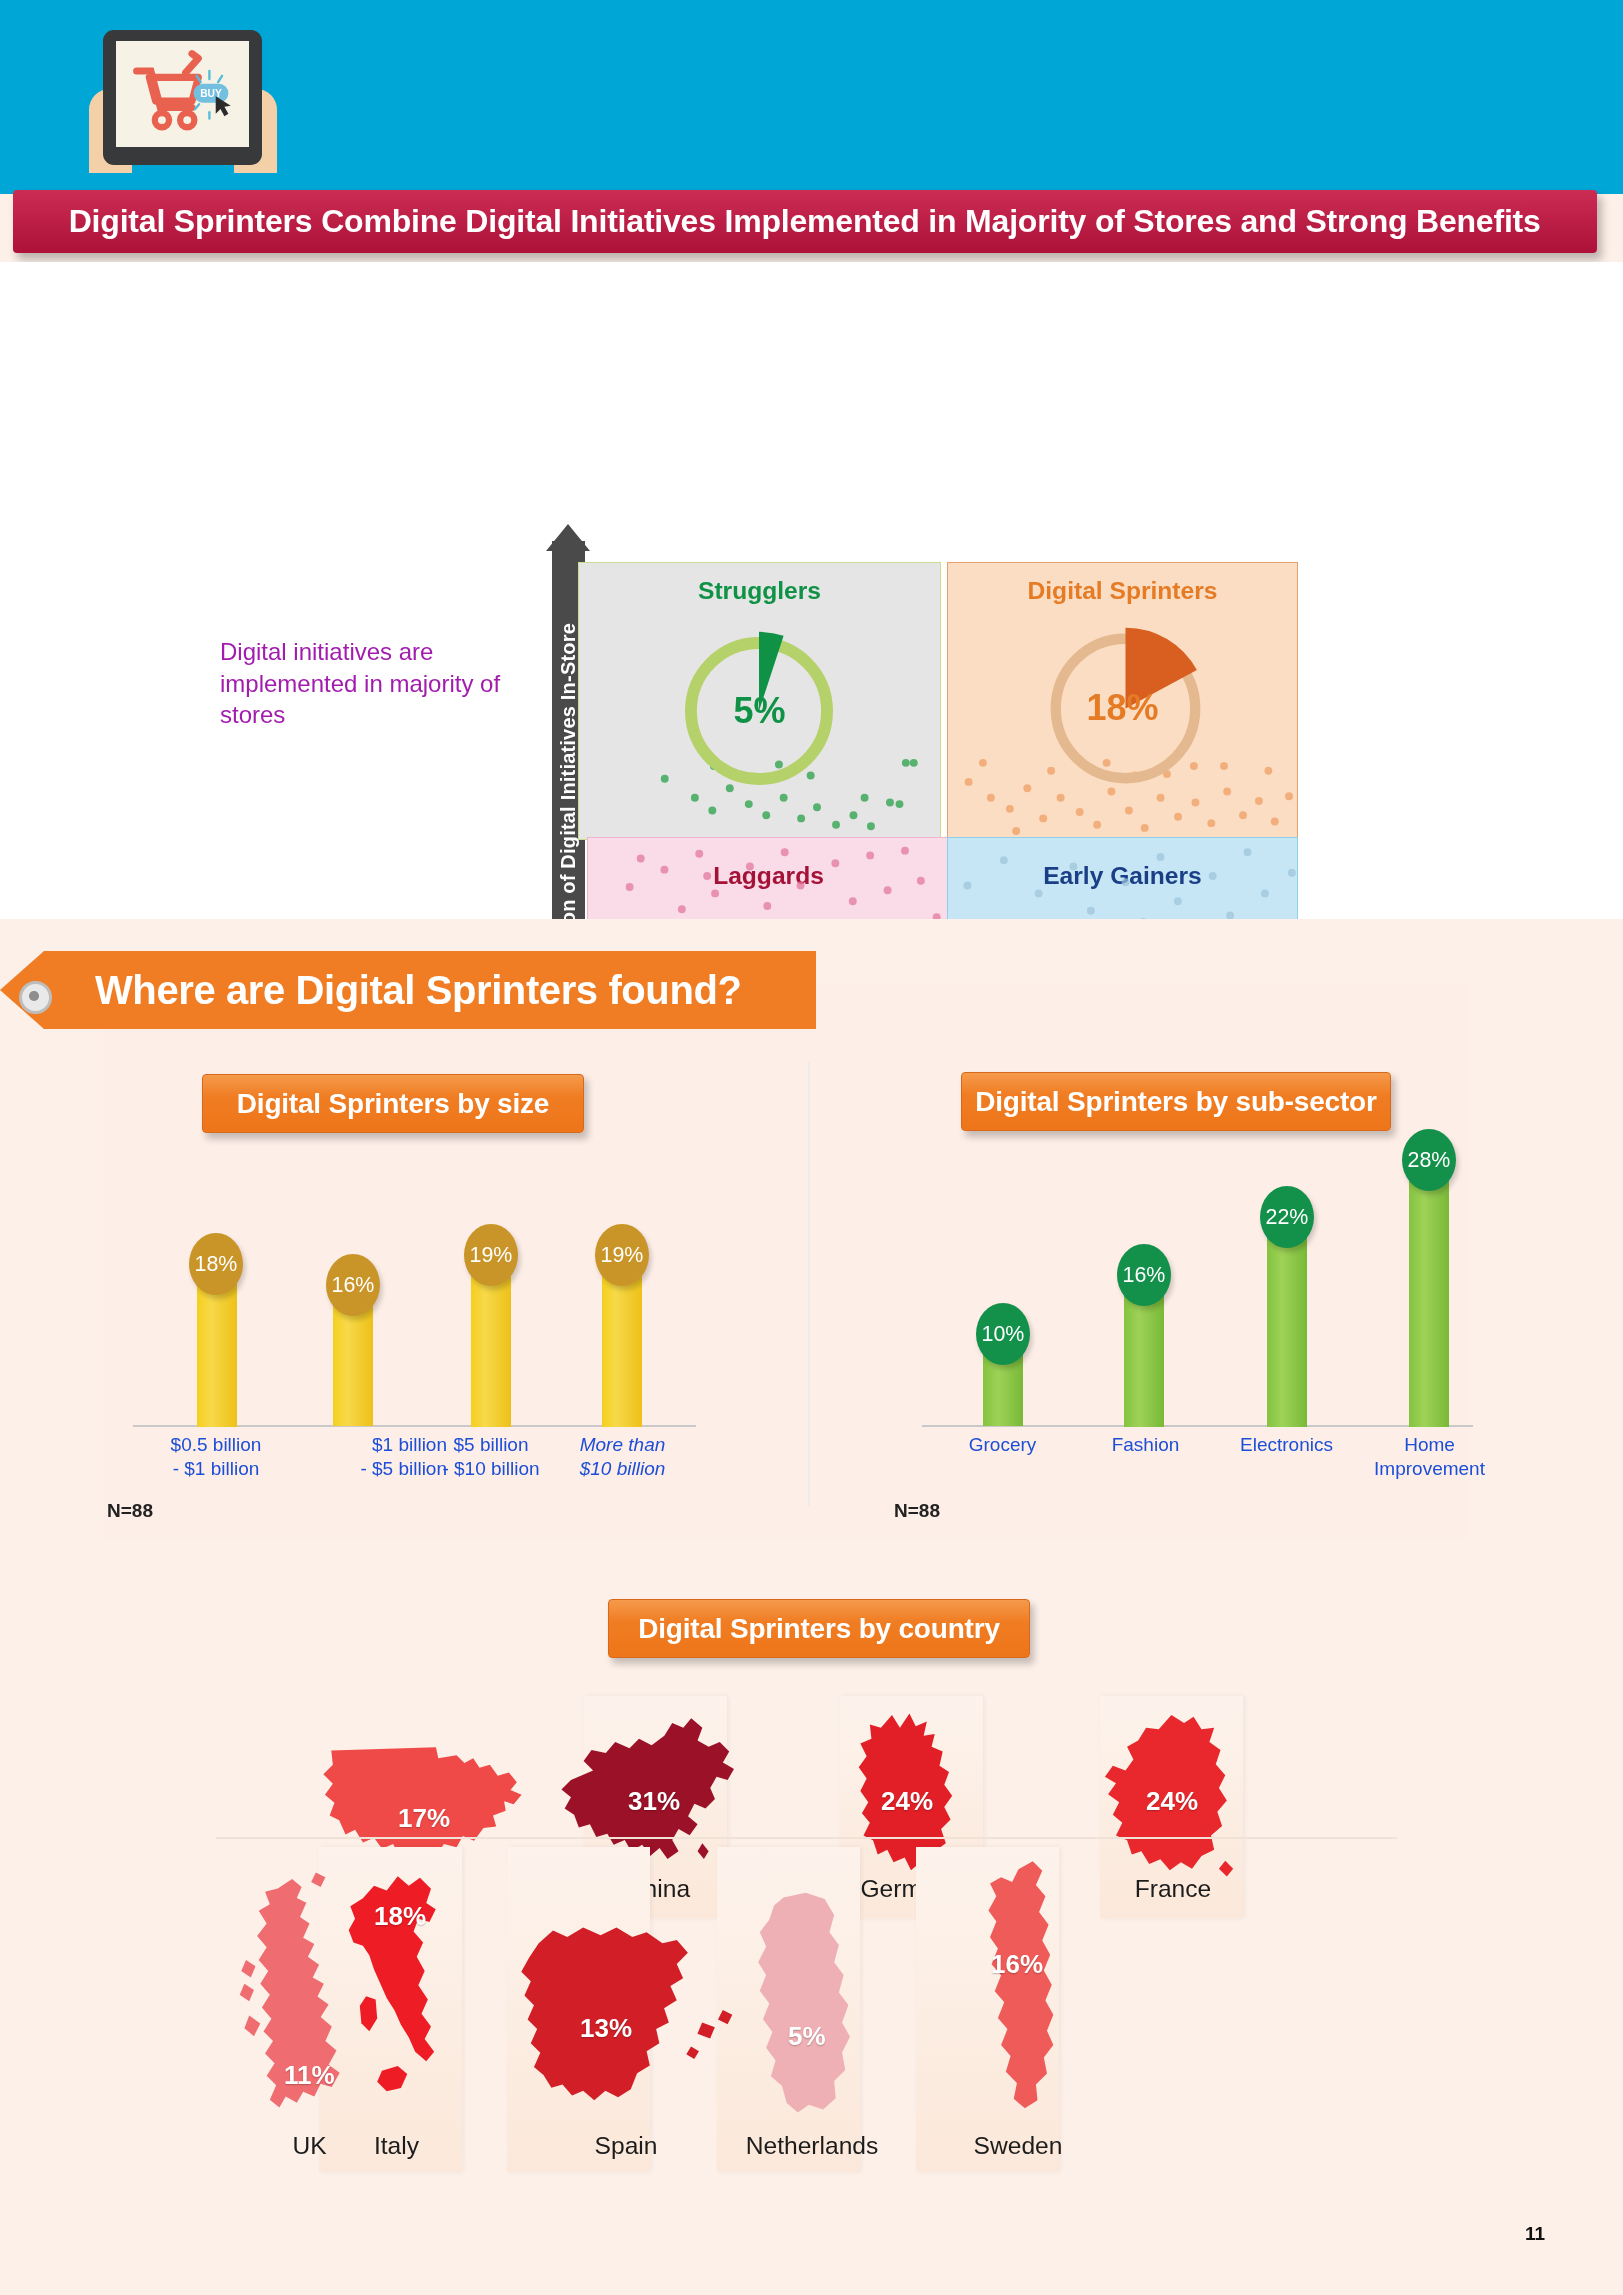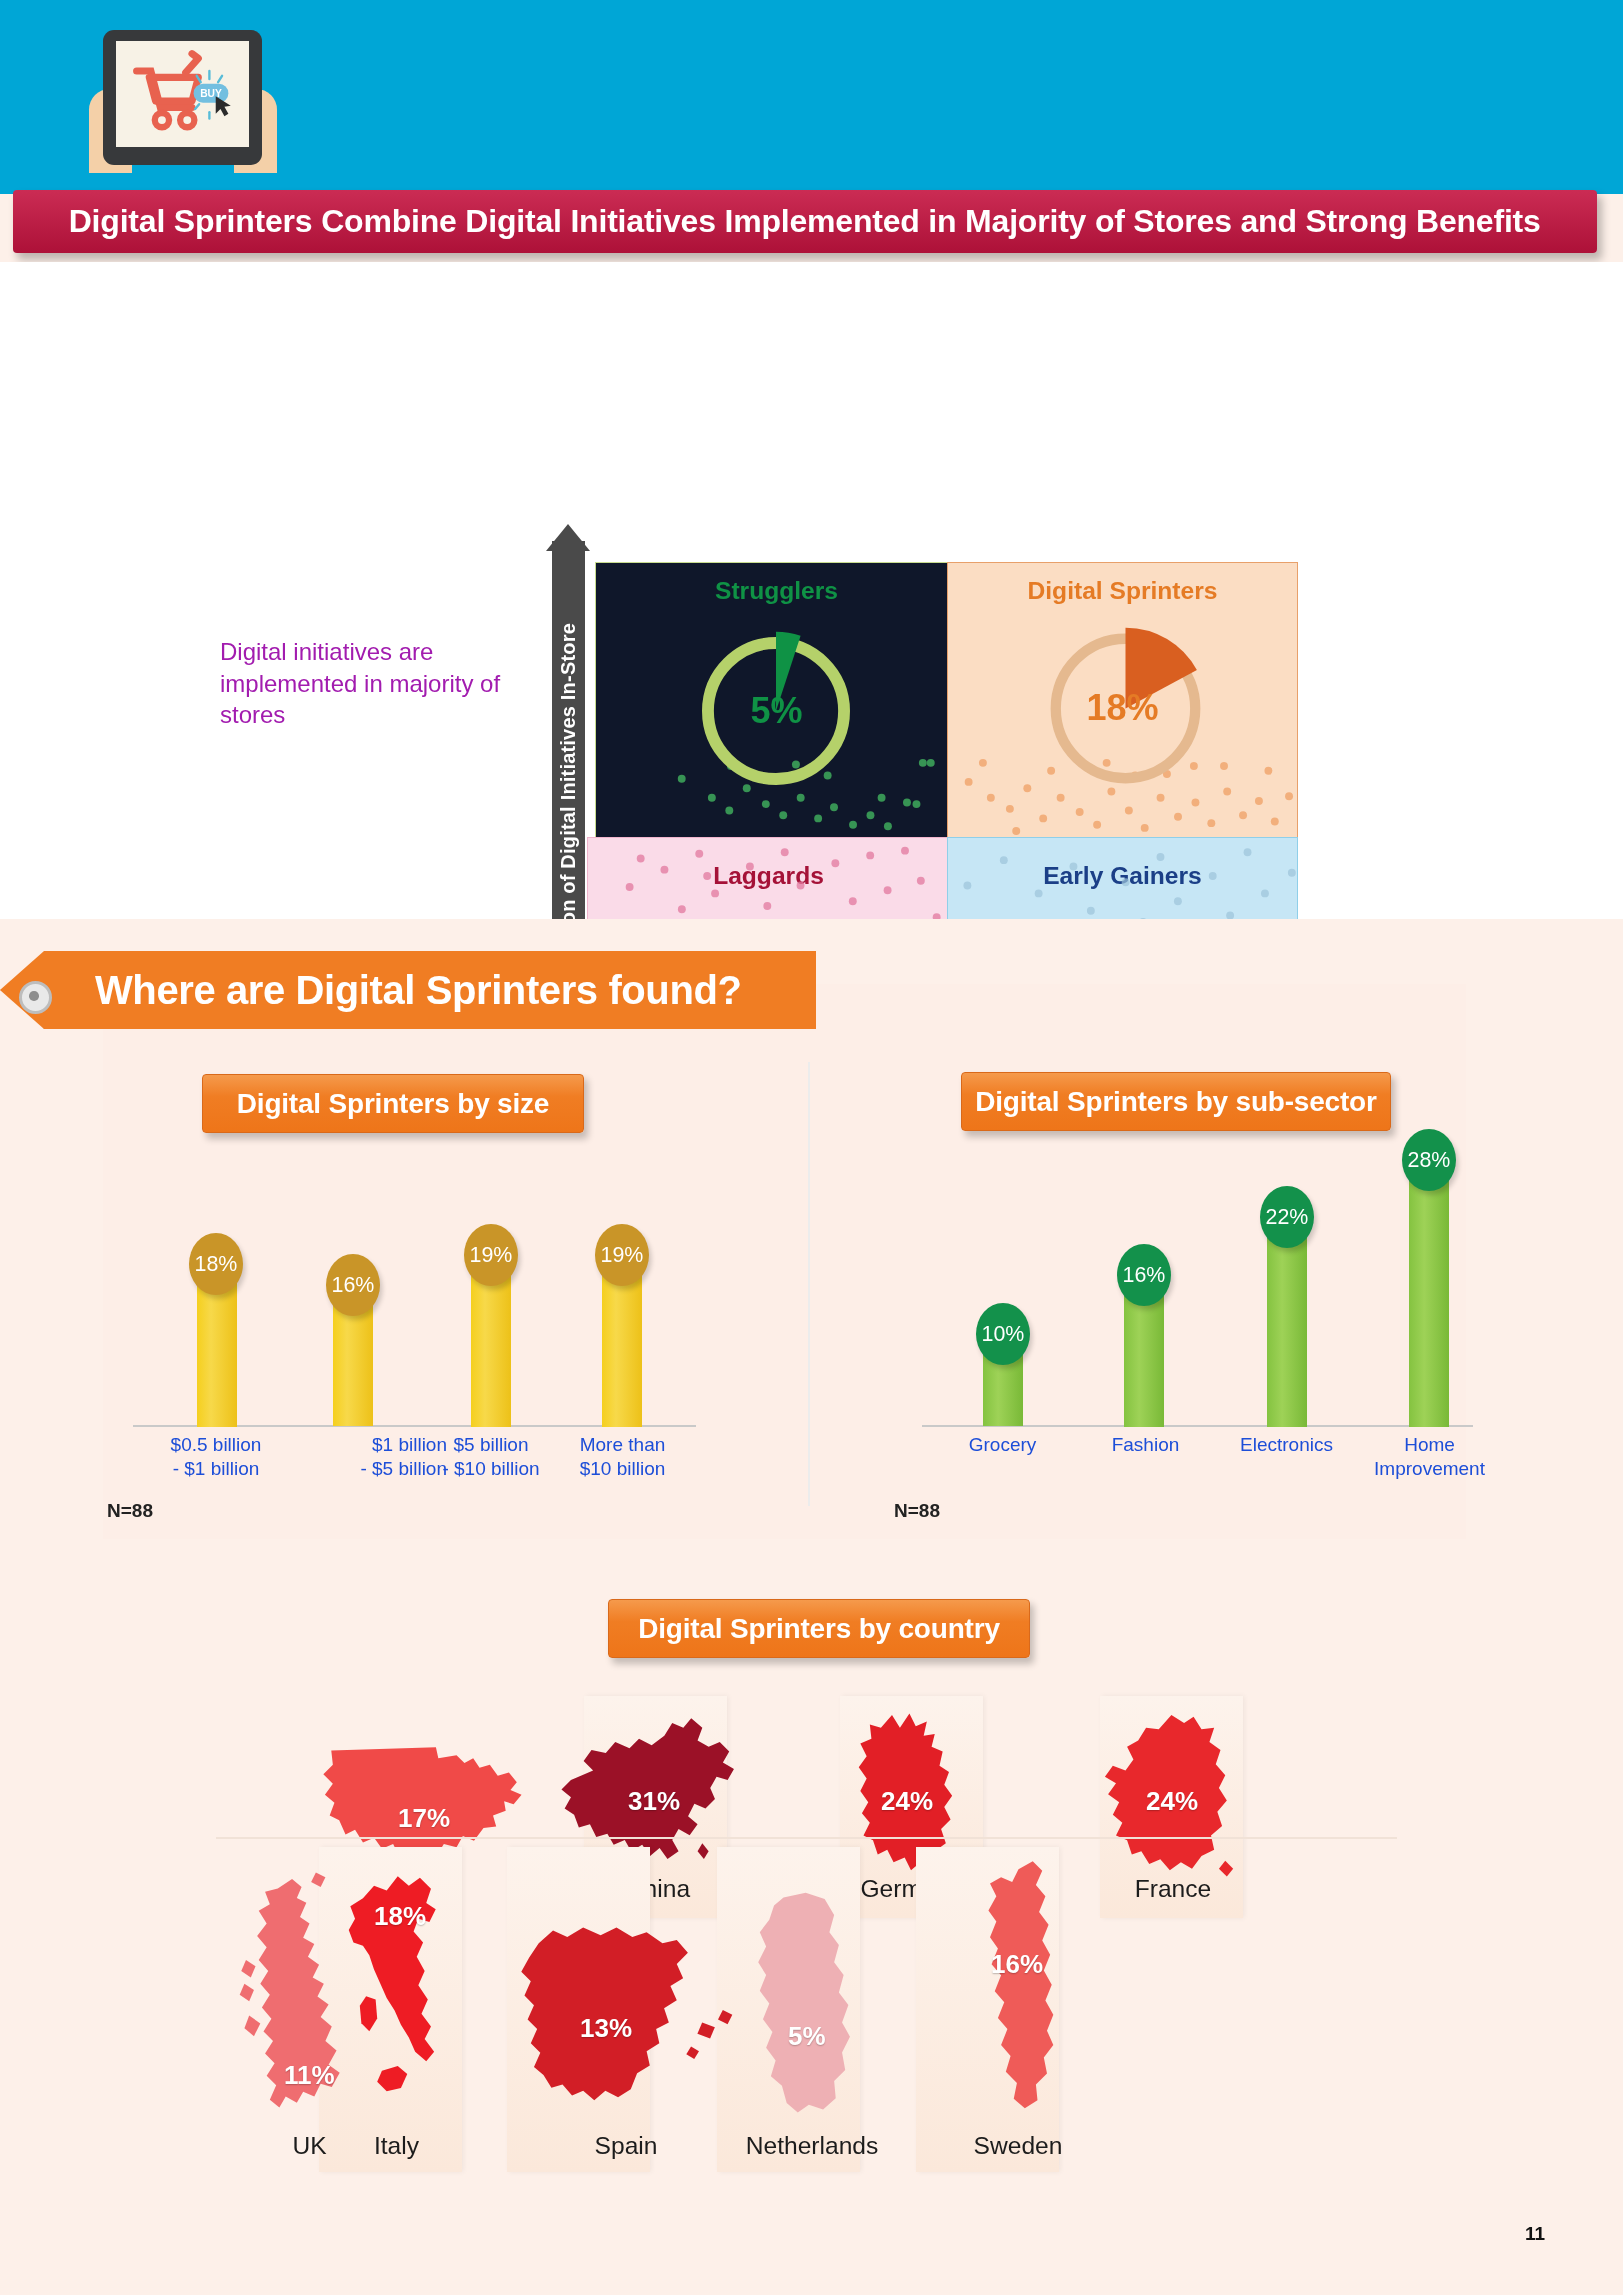--- a/index.html
+++ b/index.html
@@ -80,21 +80,21 @@
     border-top:26px solid transparent;border-bottom:26px solid transparent;
     border-left:28.5px solid #4a4a4a;
   }
   .axis-x-label{
     position:absolute;left:856px;top:847px;color:#fff;font-size:20.6px;font-weight:bold;
   }
   .lowlab{position:absolute;left:555px;top:883px;font-size:20px;font-weight:bold;color:#333;}
   .highlab{position:absolute;left:1122px;top:883px;font-size:20px;font-weight:bold;color:#333;}
 
   .quadbox{position:absolute;overflow:hidden;}
-  .q-tl{left:595px;top:300px;width:361px;height:276px;background:#0f172a;border:1.6px solid #c7dc8e;}
+  .q-tl{left:578px;top:300px;width:361px;height:276px;background:#e5e5e5;border:1.6px solid #c7dc8e;}
   .q-tr{left:947px;top:300px;width:349px;height:276px;background:#fbddc3;border:1.6px solid #e8a06a;}
   .q-bl{left:587px;top:575px;width:361px;height:273px;background:#fadbe8;border:1.6px solid #f0b4cd;}
   .q-br{left:947px;top:575px;width:349px;height:273px;background:#c6e6f5;border:1.6px solid #8fcfe9;}
 
   .qtitle{position:absolute;width:100%;text-align:center;top:14.3px;font-size:24.6px;font-weight:bold;}
 
   .donut{position:absolute;}
   .donut-label{
     position:absolute;width:100%;text-align:center;
     font-size:36px;font-weight:bold;
@@ -439,21 +439,21 @@
     <div>- $1 billion</div>
   </div>
   <div class="cat" style="left:260px;top:1433px;width:187px;text-align:right;">
     <div>$1 billion</div>
     <div>- $5 billion</div>
   </div>
   <div class="cat" style="left:396px;top:1433px;width:190px;">
     <div>$5 billion</div>
     <div>- $10 billion</div>
   </div>
-  <div class="cat" style="left:533px;top:1433px;width:179px;">
+  <div class="cat" style="left:533px;top:1433px;width:179px;font-style:italic;">
     <div>More than</div>
     <div>$10 billion</div>
   </div>
   <div class="nlabel" style="left:107px;top:1500px;">N=88</div>
 
   <div class="chip" style="left:961px;top:1072px;width:428px;">
     <span>Digital Sprinters by sub-sector</span>
   </div>
   <div class="baseline" style="left:922px;top:1425px;width:551px;"></div>
 

